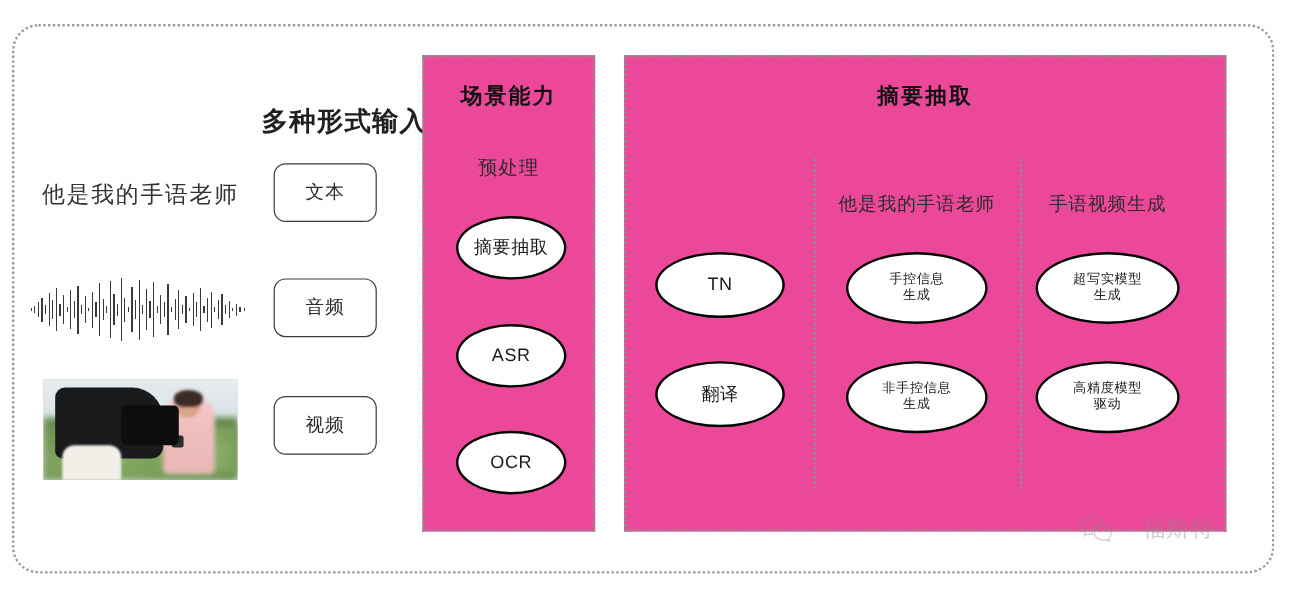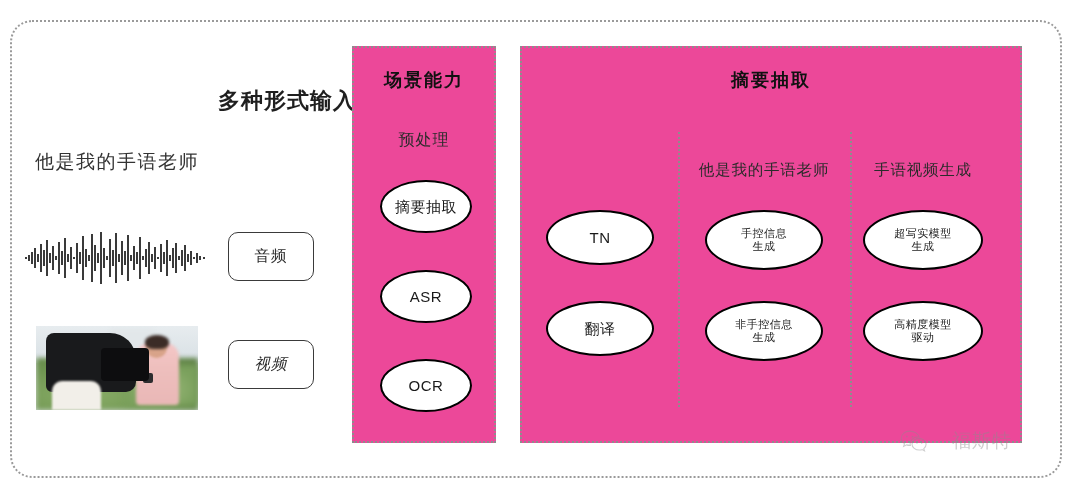--- a/index.html
+++ b/index.html
@@ -55,21 +55,21 @@
   }
 
   .input-row {
     position: absolute;
     left: 0;
     width: 300px;
     height: 60px;
   }
   .input-row.r1 { top: 46px; }
   .input-row.r2 { top: 142px; }
-  .input-row.r3 { top: 250px; font-style: italic; }
+  .input-row.r3 { top: 240px; }
 
   .row-media {
     position: absolute;
     left: 0;
     top: 0;
     width: 190px;
     height: 60px;
     display: flex;
     align-items: center;
     justify-content: center;
@@ -310,20 +310,21 @@
   <div class="outer-frame"></div>
 
   <div class="input-col">
 
     <div class="input-title">多种形式输入</div>
 
     <div class="input-row r1">
       <div class="row-media">
         <span class="sample-text">他是我的手语老师</span>
       </div>
+      <div class="chip">文本</div>
     </div>
 
     <div class="input-row r2">
       <div class="row-media">
         <svg class="waveform" viewBox="0 0 186 56">
           <g stroke="#3a3a3a" stroke-width="1.1" shape-rendering="crispEdges">
             <line x1="2" y1="27" x2="2" y2="29"></line>
               <line x1="5" y1="25" x2="5" y2="31"></line>
             <line x1="8" y1="22" x2="8" y2="34"></line>
               <line x1="11" y1="18" x2="11" y2="38"></line>

